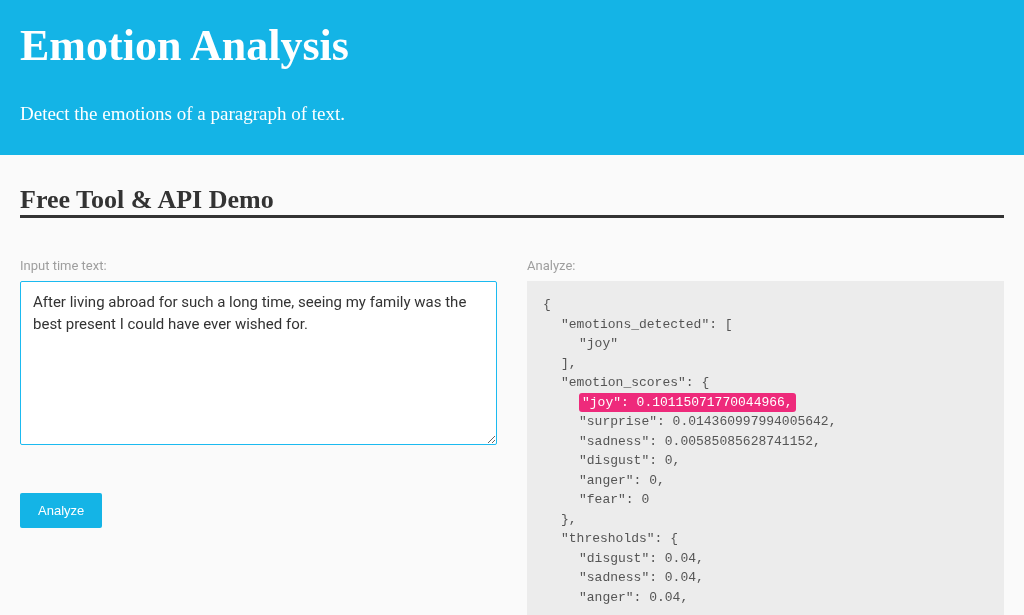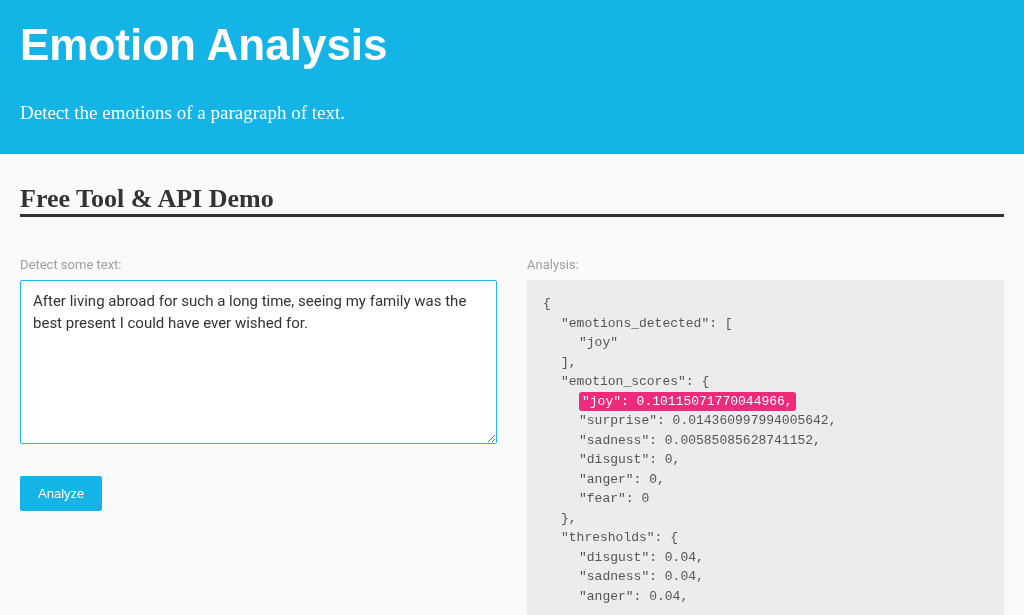--- a/index.html
+++ b/index.html
@@ -12,21 +12,21 @@
       background: #fafafa;
       color: #333;
       width: 1024px;
     }
     .hero {
       background: #14b4e6;
       padding: 20px 20px 30px 20px;
       color: #fff;
     }
     .hero-title {
-      font-family: Liberation Sans, sans-serif;
+      font-family: Liberation Serif, serif;
       font-size: 44px;
       font-weight: 700;
       margin-bottom: 30px;
     }
     .hero-subtitle {
       font-family: "Palatino Linotype", Palatino, "Book Antiqua", Georgia, serif;
       font-size: 19px;
       font-weight: 400;
       margin-top: 32px;
     }
@@ -61,21 +61,21 @@
       font-family: -apple-system, BlinkMacSystemFont, "Segoe UI", Roboto, Helvetica, Arial, sans-serif;
       line-height: 1.45;
       border: 1px solid #1bbaf0;
       border-radius: 2px;
       resize: vertical;
       outline: none;
       color: #333;
       background: #fff;
     }
     .analyze-btn {
-      margin-top: 28px;
+      margin-top: 44px;
       background: #14b4e6;
       border: none;
       color: #fff;
       font-size: 13px;
       padding: 10px 18px;
       cursor: pointer;
       border-radius: 2px;
     }
     .results-box {
       background: #ececec;
@@ -102,27 +102,27 @@
 <div class="hero">
   <h1 class="hero-title">Emotion Analysis</h1>
   <p class="hero-subtitle">Detect the emotions of a paragraph of text.</p>
 </div>
 
 <div class="content">
   <h2 class="section-title">Free Tool &amp; API Demo</h2>
 
   <div class="columns">
     <div class="col">
-      <div class="label">Detect some text:</div>
+      <div class="label">Input time text:</div>
       <textarea class="text-input" style="">After living abroad for such a long time, seeing my family was the best present I could have ever wished for.</textarea>
       <button class="analyze-btn">Analyze</button>
     </div>
 
     <div class="col">
-      <div class="label">Analysis:</div>
+      <div class="label">Analyze:</div>
       <div class="results-box">
         <div>{</div>
         <div class="indent-1">"emotions_detected": [</div>
         <div class="indent-2">"joy"</div>
         <div class="indent-1">],</div>
         <div class="indent-1">"emotion_scores": {</div>
         <div class="indent-2"><span class="highlight">"joy": 0.10115071770044966,</span></div>
         <div class="indent-2">"surprise": 0.014360997994005642,</div>
         <div class="indent-2">"sadness": 0.00585085628741152,</div>
         <div class="indent-2">"disgust": 0,</div>

